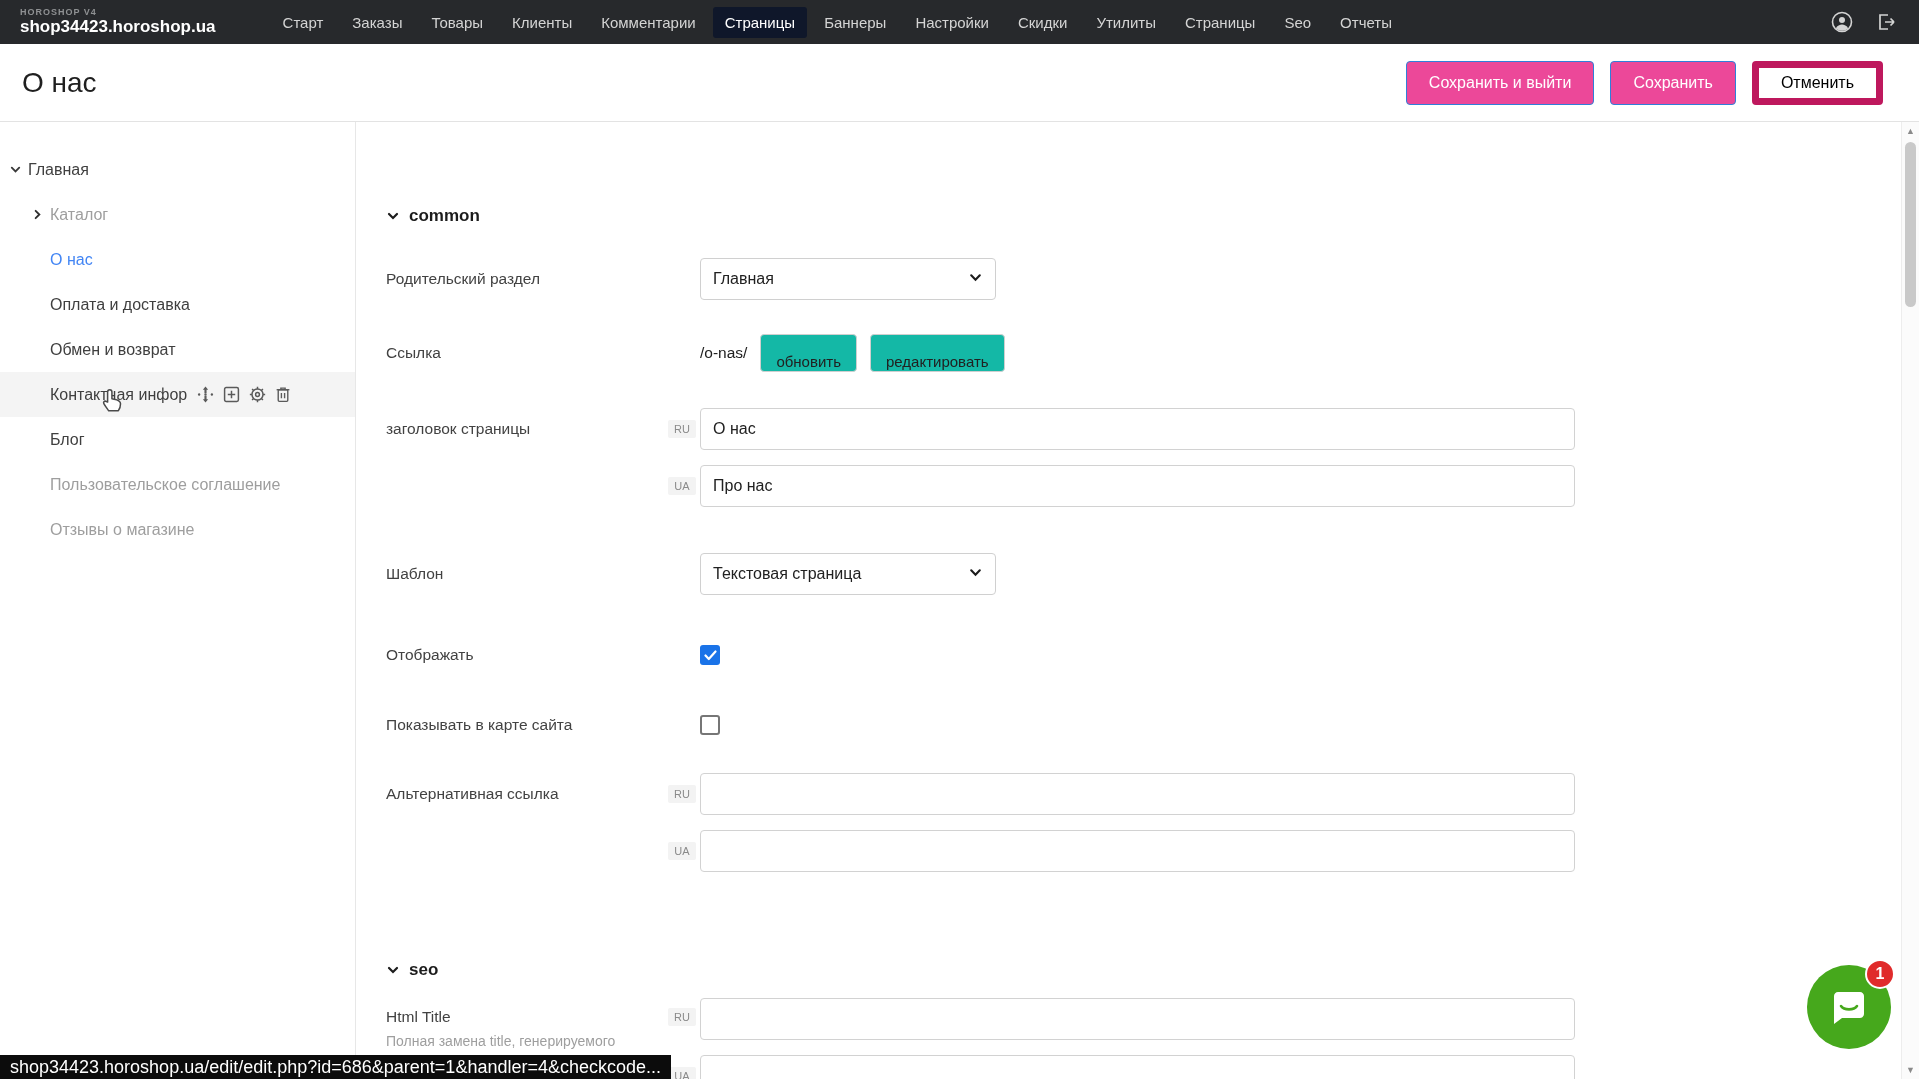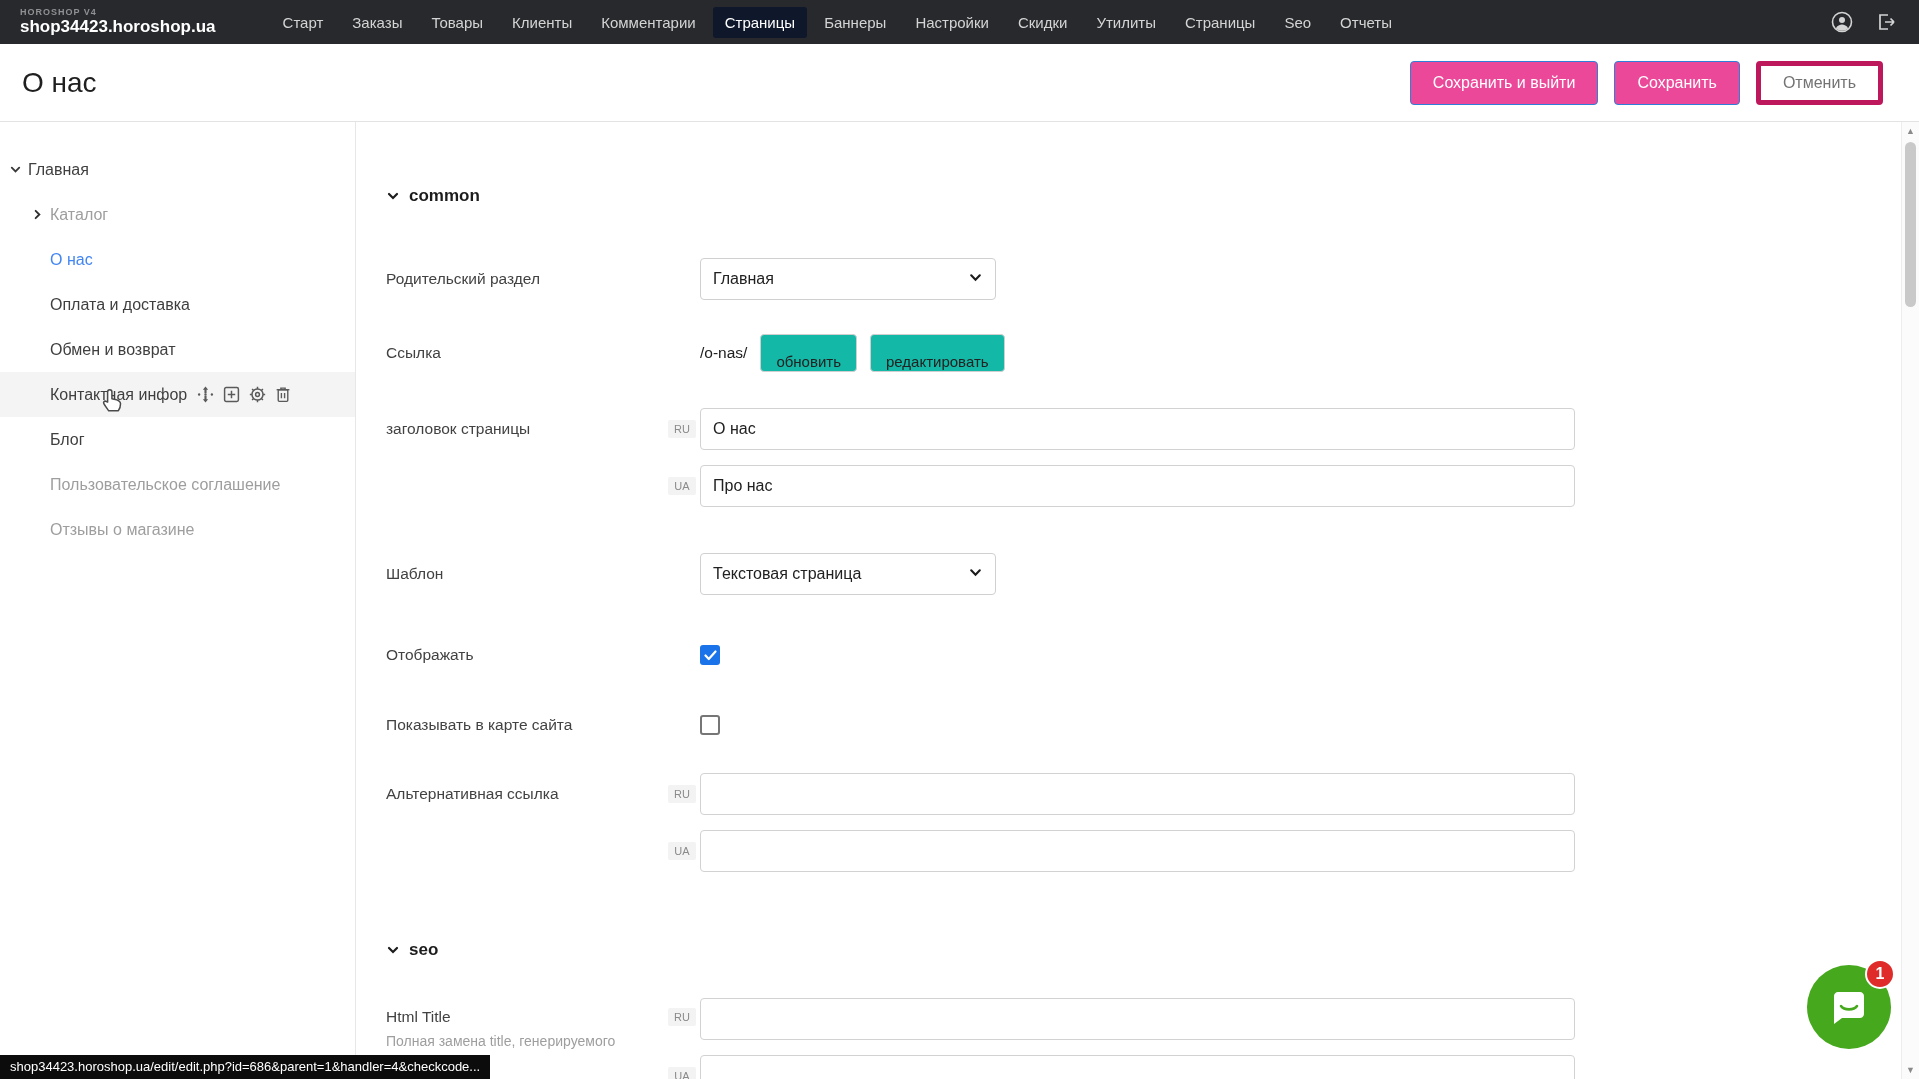--- a/index.html
+++ b/index.html
@@ -20,21 +20,21 @@
   .topbar-icon { width:22px; height:22px; cursor:pointer; display:flex; align-items:center; justify-content:center; }
 
   
   .pagehead { position:absolute; top:44px; left:0; width:100%; height:78px; background:#fff;
               border-bottom:1px solid #e3e3e3; display:flex; align-items:center; }
   .page-title { font-size:28px; color:#1f1f1f; margin-left:22px; }
   .head-buttons { margin-left:auto; margin-right:36px; display:flex; gap:16px; }
   .btn { height:44px; border-radius:4px; font-size:16px; padding:0 22px; cursor:pointer;
          border:1px solid transparent; font-family:inherit; }
   .btn-blue { background:#ec4899; color:#fff; border-color:#2f7fd9; }
-  .btn-white { background:#fff; color:#737373; border:5px solid #be185d; }
+  .btn-white { background:#fff; color:#000000; border:7px solid #be185d; }
 
   
   .sidebar { position:absolute; top:122px; left:0; width:356px; bottom:0; background:#fff;
              border-right:1px solid #e7e7e7; padding-top:25px; }
   .tree-row { position:relative; height:45px; display:flex; align-items:center;
               font-size:16px; color:#3f3f3f; cursor:pointer; white-space:nowrap; }
   .tree-row .chev { width:14px; height:14px; flex:none; display:flex; align-items:center; justify-content:center; }
   .lvl0 { padding-left:8px; }
   .lvl0 .chev { margin-right:6px; }
   .lvl1 { padding-left:50px; }
@@ -44,21 +44,21 @@
   .active-item { color:#4285f4; }
   .hovered { background:#f4f4f4; }
   .row-actions { display:flex; align-items:center; gap:9px; margin-left:10px; }
   .row-actions svg, .row-actions span { display:block; }
   .hand-cursor { position:absolute; left:100px; top:15px; z-index:5; }
 
   
   .content { position:absolute; top:122px; left:356px; right:18px; bottom:0;
              background:#fff; overflow:hidden; }
   .sect-head { position:absolute; display:flex; align-items:center; gap:9px;
-               font-size:17px; font-weight:bold; color:#1c1c1c; cursor:pointer; }
+               font-size:17px; font-weight:bold; color:#1c1c1c; cursor:pointer;margin-top:20px; }
   .row { position:absolute; left:30px; display:flex; align-items:center; }
   .flabel { width:282px; flex:none; font-size:15.5px; color:#424242; }
   .flabel-wide { width:314px; flex:none; font-size:15.5px; color:#424242; }
   .ltag { width:28px; flex:none; text-align:center; font-size:11px; color:#8a8a8a;
           background:#f3f3f3; border-radius:2px; padding:3px 0; margin-right:4px; }
   .txt-input { width:875px; height:42px; border:1px solid #d2d2d2; border-radius:4px;
                font-size:16px; color:#212121; padding:0 12px; font-family:inherit; outline:none; }
   .selectbox { width:296px; height:42px; border:1px solid #d0d0d0; border-radius:4px;
                display:flex; align-items:center; font-size:16px; color:#212121;
                padding:0 12px; cursor:pointer; background:#fff; }
@@ -76,21 +76,21 @@
   .scrollbar { position:absolute; top:122px; right:0; width:18px; bottom:0;
                background:#fbfbfb; border-left:1px solid #ededed; z-index:40; }
   .sb-arrow { width:100%; text-align:center; font-size:9px; color:#8a8a8a; cursor:pointer; }
   .sb-up { position:absolute; top:4px; }
   .sb-down { position:absolute; bottom:4px; }
   .sb-thumb { position:absolute; top:20px; left:3px; width:11px; height:165px;
               background:#c9c9c9; border-radius:6px; cursor:pointer; }
 
   
   .statusbar { position:absolute; left:0; bottom:0; height:24px; background:#0c0c0c;
-               color:#fff; font-size:13px; line-height:24px; padding:0 10px;
+               color:#fff; font-size:18px; line-height:24px; padding:0 10px;
                white-space:nowrap; z-index:60; }
 
   
   .chat { position:absolute; right:28px; bottom:30px; width:84px; height:84px;
           border-radius:50%; background:#46a81c; cursor:pointer; z-index:60;
           display:flex; align-items:center; justify-content:center; }
   .chat-badge { position:absolute; top:-6px; right:-4px; min-width:30px; height:30px;
                 background:#e02b2b; border-radius:50%; color:#fff; font-size:16px;
                 font-weight:bold; display:flex; align-items:center; justify-content:center;
                 border:2px solid #fff; }

